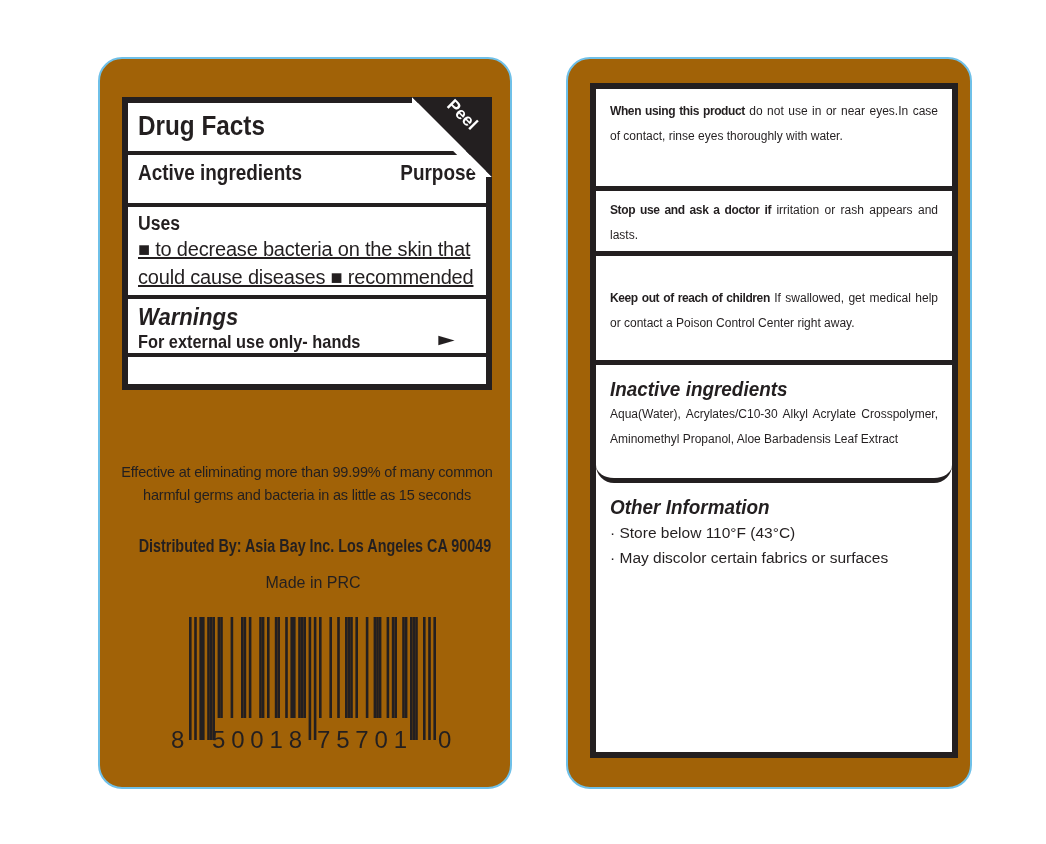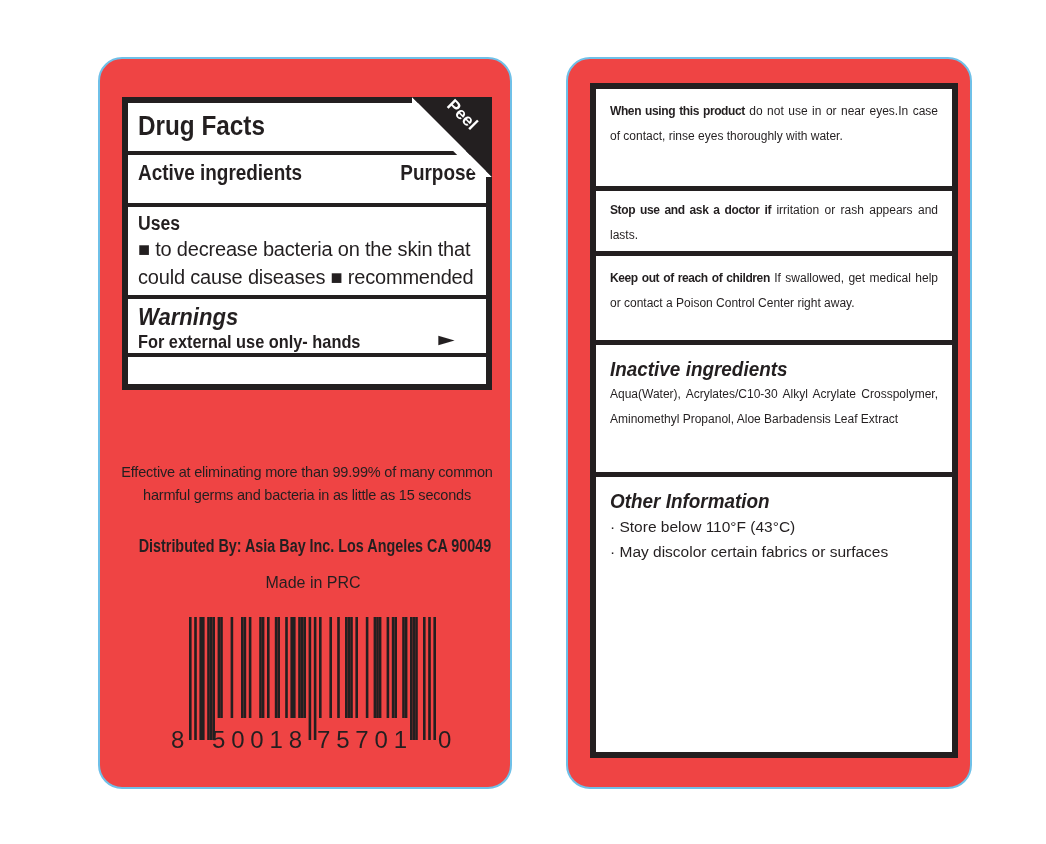--- a/index.html
+++ b/index.html
@@ -1,21 +1,21 @@
 <!DOCTYPE html>
 <html><head>
 <meta charset="utf-8">
 <style>
   * { margin:0; padding:0; box-sizing:border-box; }
   html,body { width:1046px; height:844px; background:#ffffff;
               font-family:"Liberation Sans", sans-serif; color:#231f20; }
   .stage { position:relative; width:1046px; height:844px; overflow:hidden; }
 
   .panel { position:absolute; top:57px; height:732px; border:2px solid #6fc0e8;
-           border-radius:24px; background:#ef4444; }
+           border-radius:24px; background:#a16207; }
   .panel-left  { left:98px;  width:414px; }
   .panel-right { left:566px; width:406px; }
 
   
   .df-box { position:absolute; left:22px; top:38px; width:370px; height:293px;
             border:6px solid #231f20; background:#fff; display:flex; flex-direction:column; }
   .df-row { border-bottom:4px solid #231f20; padding:2px 10px 0; overflow:hidden; }
   .df-row:last-child { border-bottom:none; flex:1; }
 
   .df-title { font-size:27px; font-weight:bold; transform:scaleX(.9);
@@ -87,21 +87,21 @@
           <span class="hl">Active ingredients</span>
           <span class="hr">Purpose</span>
         </div>
         <div class="ai-line">
           <span>Ethyl Alcohol 70%</span>
           <span class="dots">....................................................</span>
           <span>Antimicrobial</span>
         </div>
       </div>
 
-      <div class="df-row" style="height:92px;">
+      <div class="df-row" style="height:92px;text-decoration:underline;">
         <span class="uses-title">Uses</span>
         <div class="uses-body">■ to decrease bacteria on the skin that could cause diseases ■ recommended for repeated use</div>
       </div>
 
       <div class="df-row">
         <span class="warn-title">Warnings</span>
         <div class="warn-row">
           <span class="warn-text">For external use only- hands</span>
           <span class="warn-arrow">►</span>
         </div>
@@ -188,29 +188,29 @@
         </p>
       </div>
 
       <div class="r-sec" style="height:65px; padding-top:7px;">
         <p class="r-par">
           <span class="lead">Stop use and ask a doctor if</span>
           <span>irritation or rash appears and lasts.</span>
         </p>
       </div>
 
-      <div class="r-sec" style="height:89px;">
+      <div class="r-sec" style="height:89px;margin-top:20px;">
         <p class="r-par">
           <span class="lead">Keep out of reach of children</span>
           <span>If swallowed, get medical help or contact a Poison Control Center right away.</span>
         </p>
       </div>
 
 
-      <div class="r-sec" style="height:132px;">
+      <div class="r-sec" style="height:118px;border-radius:18px;">
         <span class="r-title">Inactive ingredients</span>
         <p class="r-par">Aqua(Water), Acrylates/C10-30 Alkyl Acrylate Crosspolymer, Aminomethyl Propanol, Aloe Barbadensis Leaf Extract</p>
       </div>
 
       <div class="r-sec">
         <span class="r-title">Other Information</span>
         <div class="r-item">· Store below 110°F (43°C)</div>
         <div class="r-item">· May discolor certain fabrics or surfaces</div>
       </div>
 

